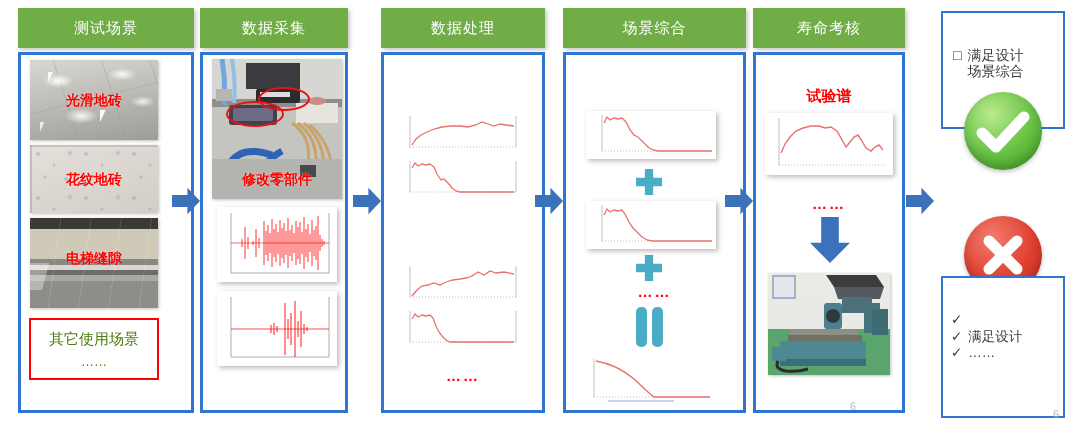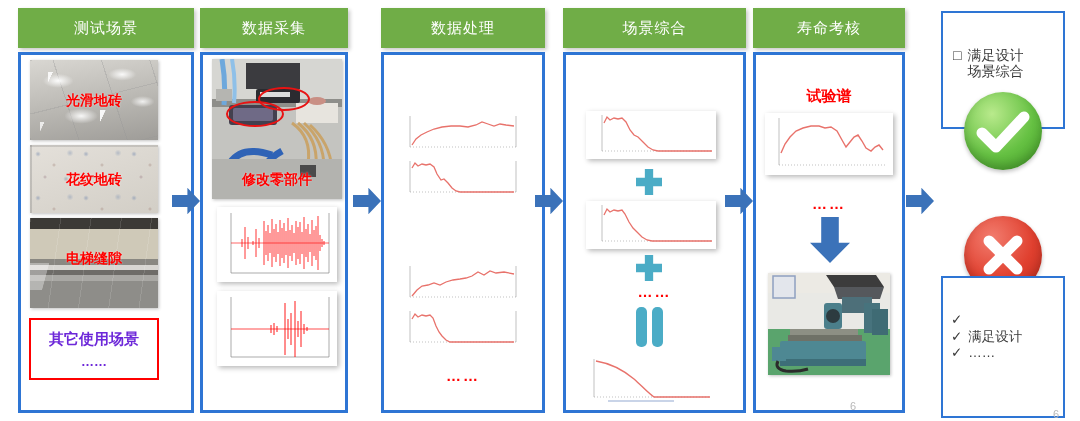--- a/index.html
+++ b/index.html
@@ -100,21 +100,21 @@
 
   .ellipse-ann{position:absolute;border:2.5px solid #e81313;border-radius:50%;}
 
   
   .plot{position:absolute;background:#fff;box-shadow:2px 2px 5px rgba(0,0,0,.28);}
   .plot svg{display:block;width:100%;height:100%;}
 
   
   .dots{position:absolute;text-align:center;color:#FF0000;font-weight:bold;letter-spacing:2px;}
   .redbox{position:absolute;border:2px solid #FF0000;box-sizing:border-box;background:#fff;}
-  .redbox .t{color:#6d28d9;font-weight:bold;text-align:center;}
+  .redbox .t{color:#4d7c0f;font-weight:normal;text-align:center;}
 
   .plus{position:absolute;}
   .plus i{display:block;width:100%;height:100%;background:#4BACC6;
      -webkit-clip-path:polygon(34% 0,66% 0,66% 34%,100% 34%,100% 66%,66% 66%,66% 100%,34% 100%,34% 66%,0 66%,0 34%,34% 34%);
      clip-path:polygon(34% 0,66% 0,66% 34%,100% 34%,100% 66%,66% 66%,66% 100%,34% 100%,34% 66%,0 66%,0 34%,34% 34%);}
   .eqbars{position:absolute;display:flex;gap:5px;}
   .eqbars span{display:block;width:11px;height:100%;background:#4BACC6;border-radius:5px;}
 
   .downarrow{position:absolute;}
   .downarrow i{display:block;width:100%;height:100%;background:#3B72B9;

